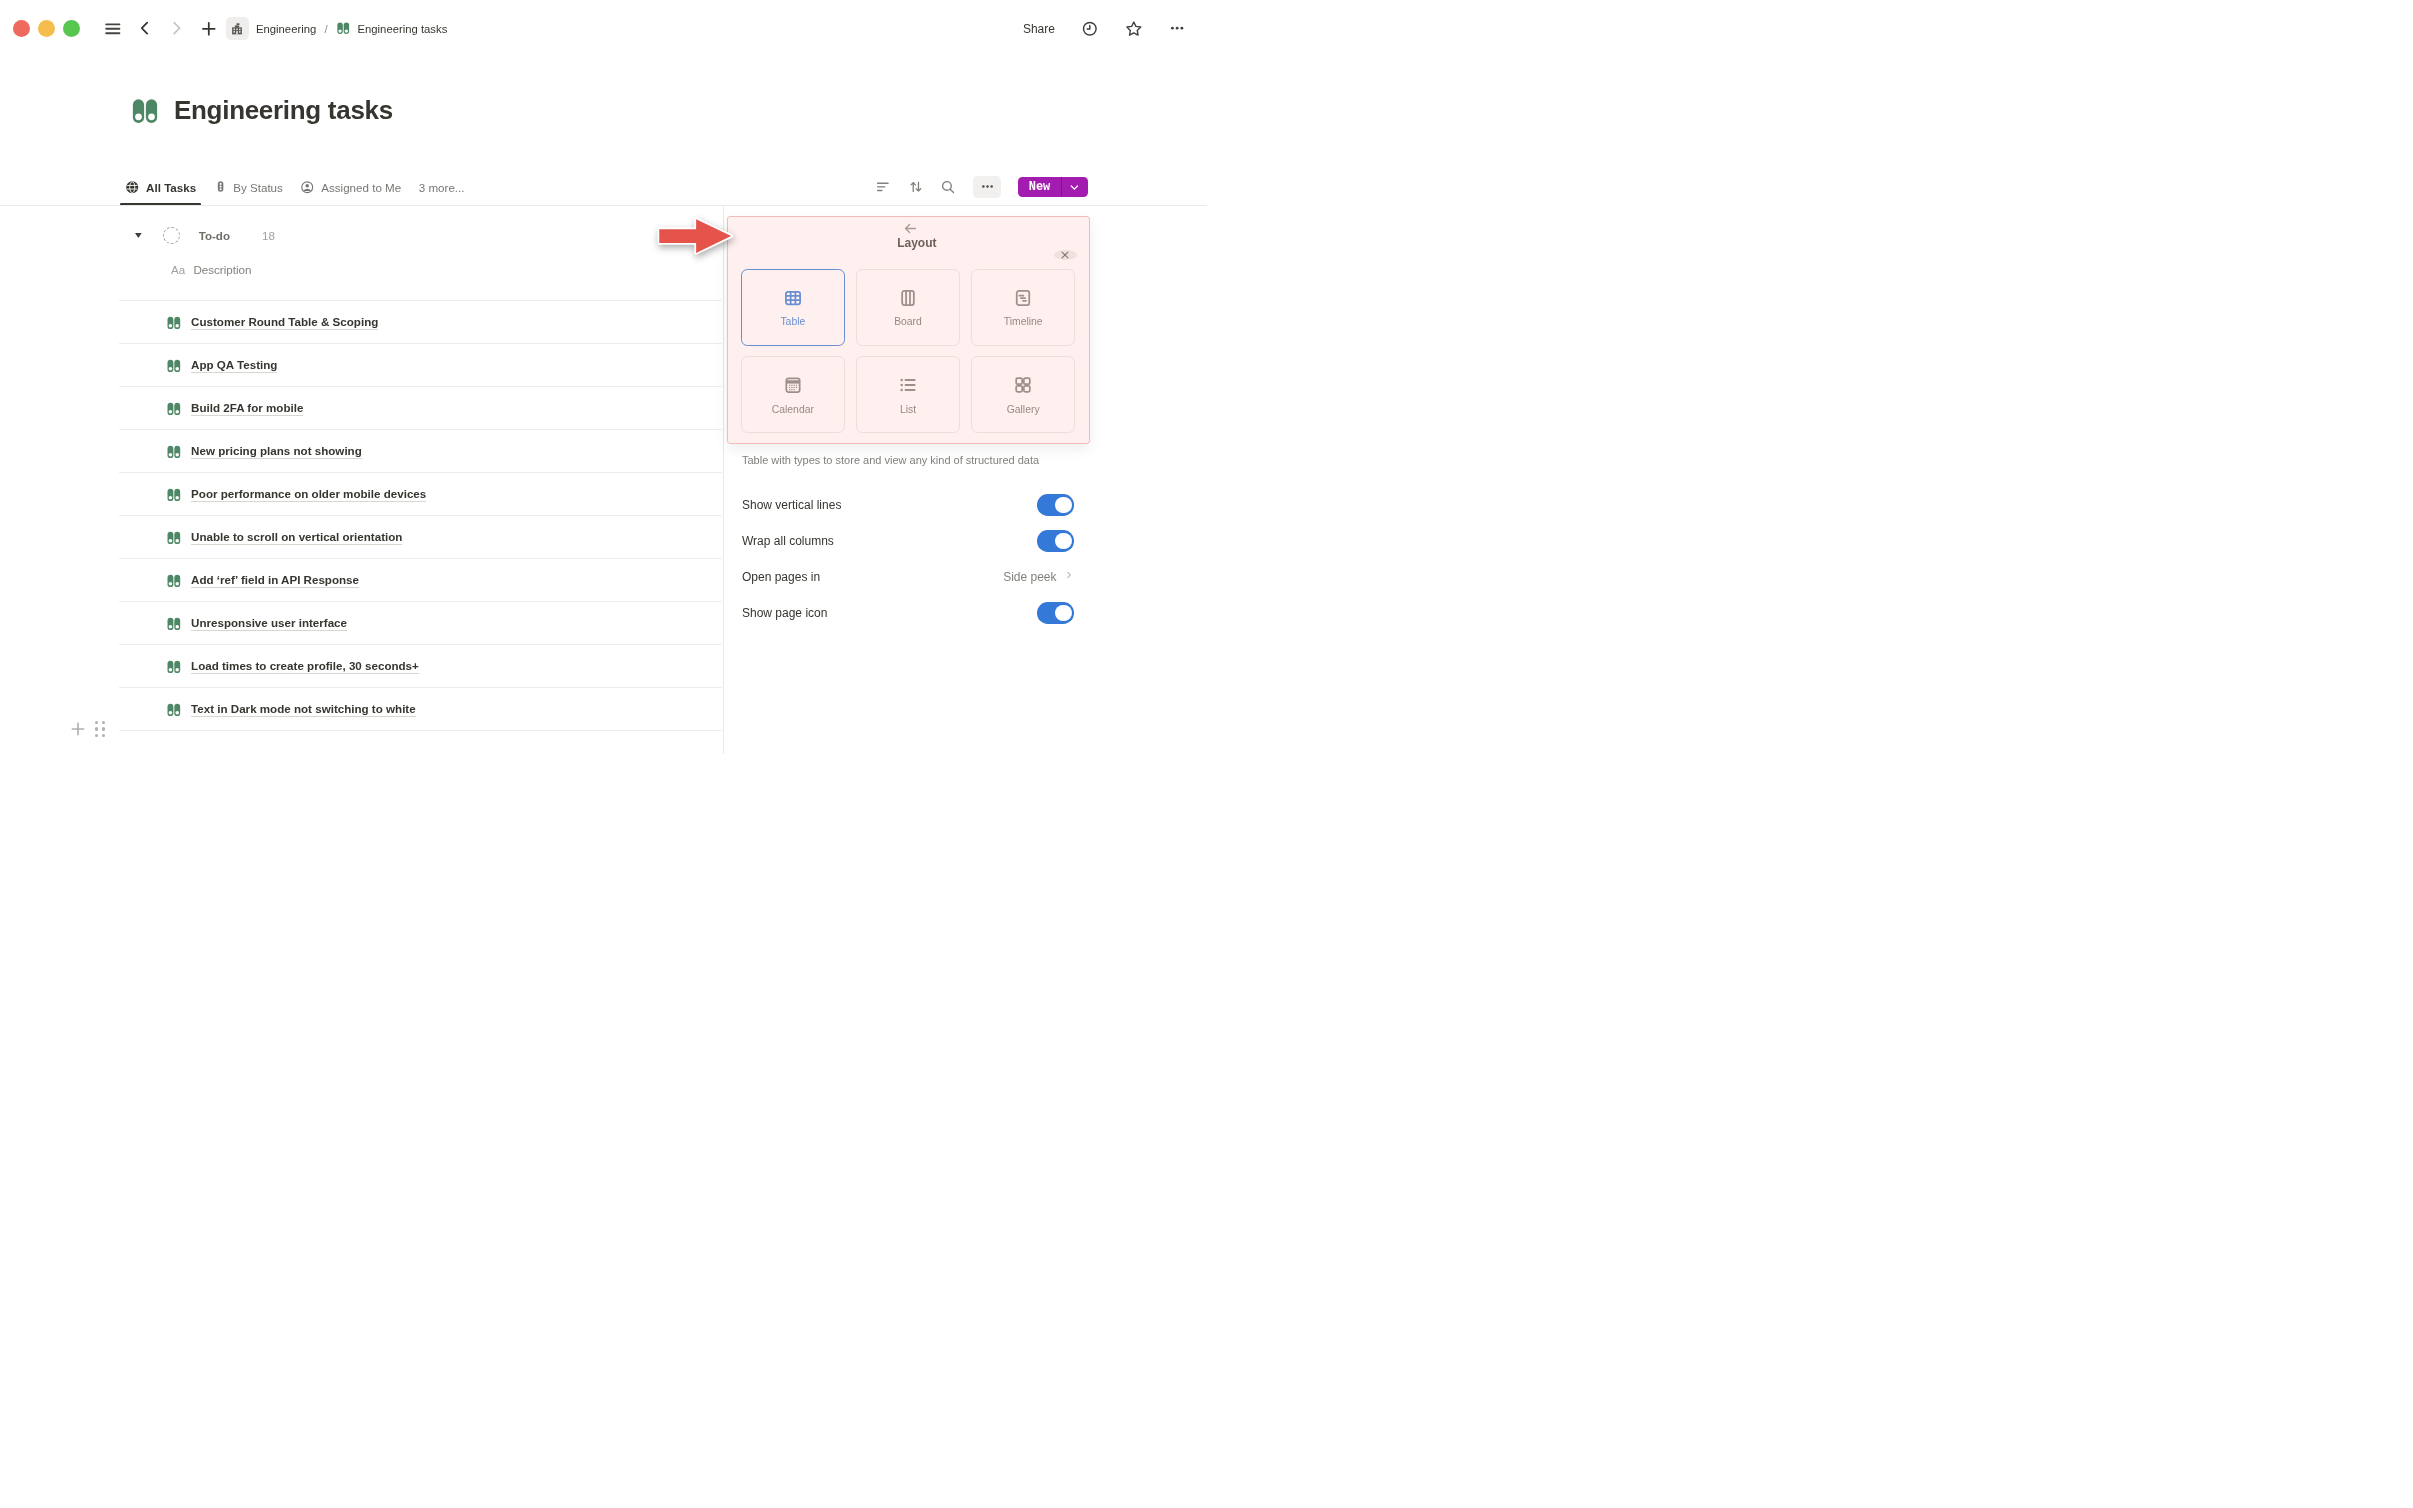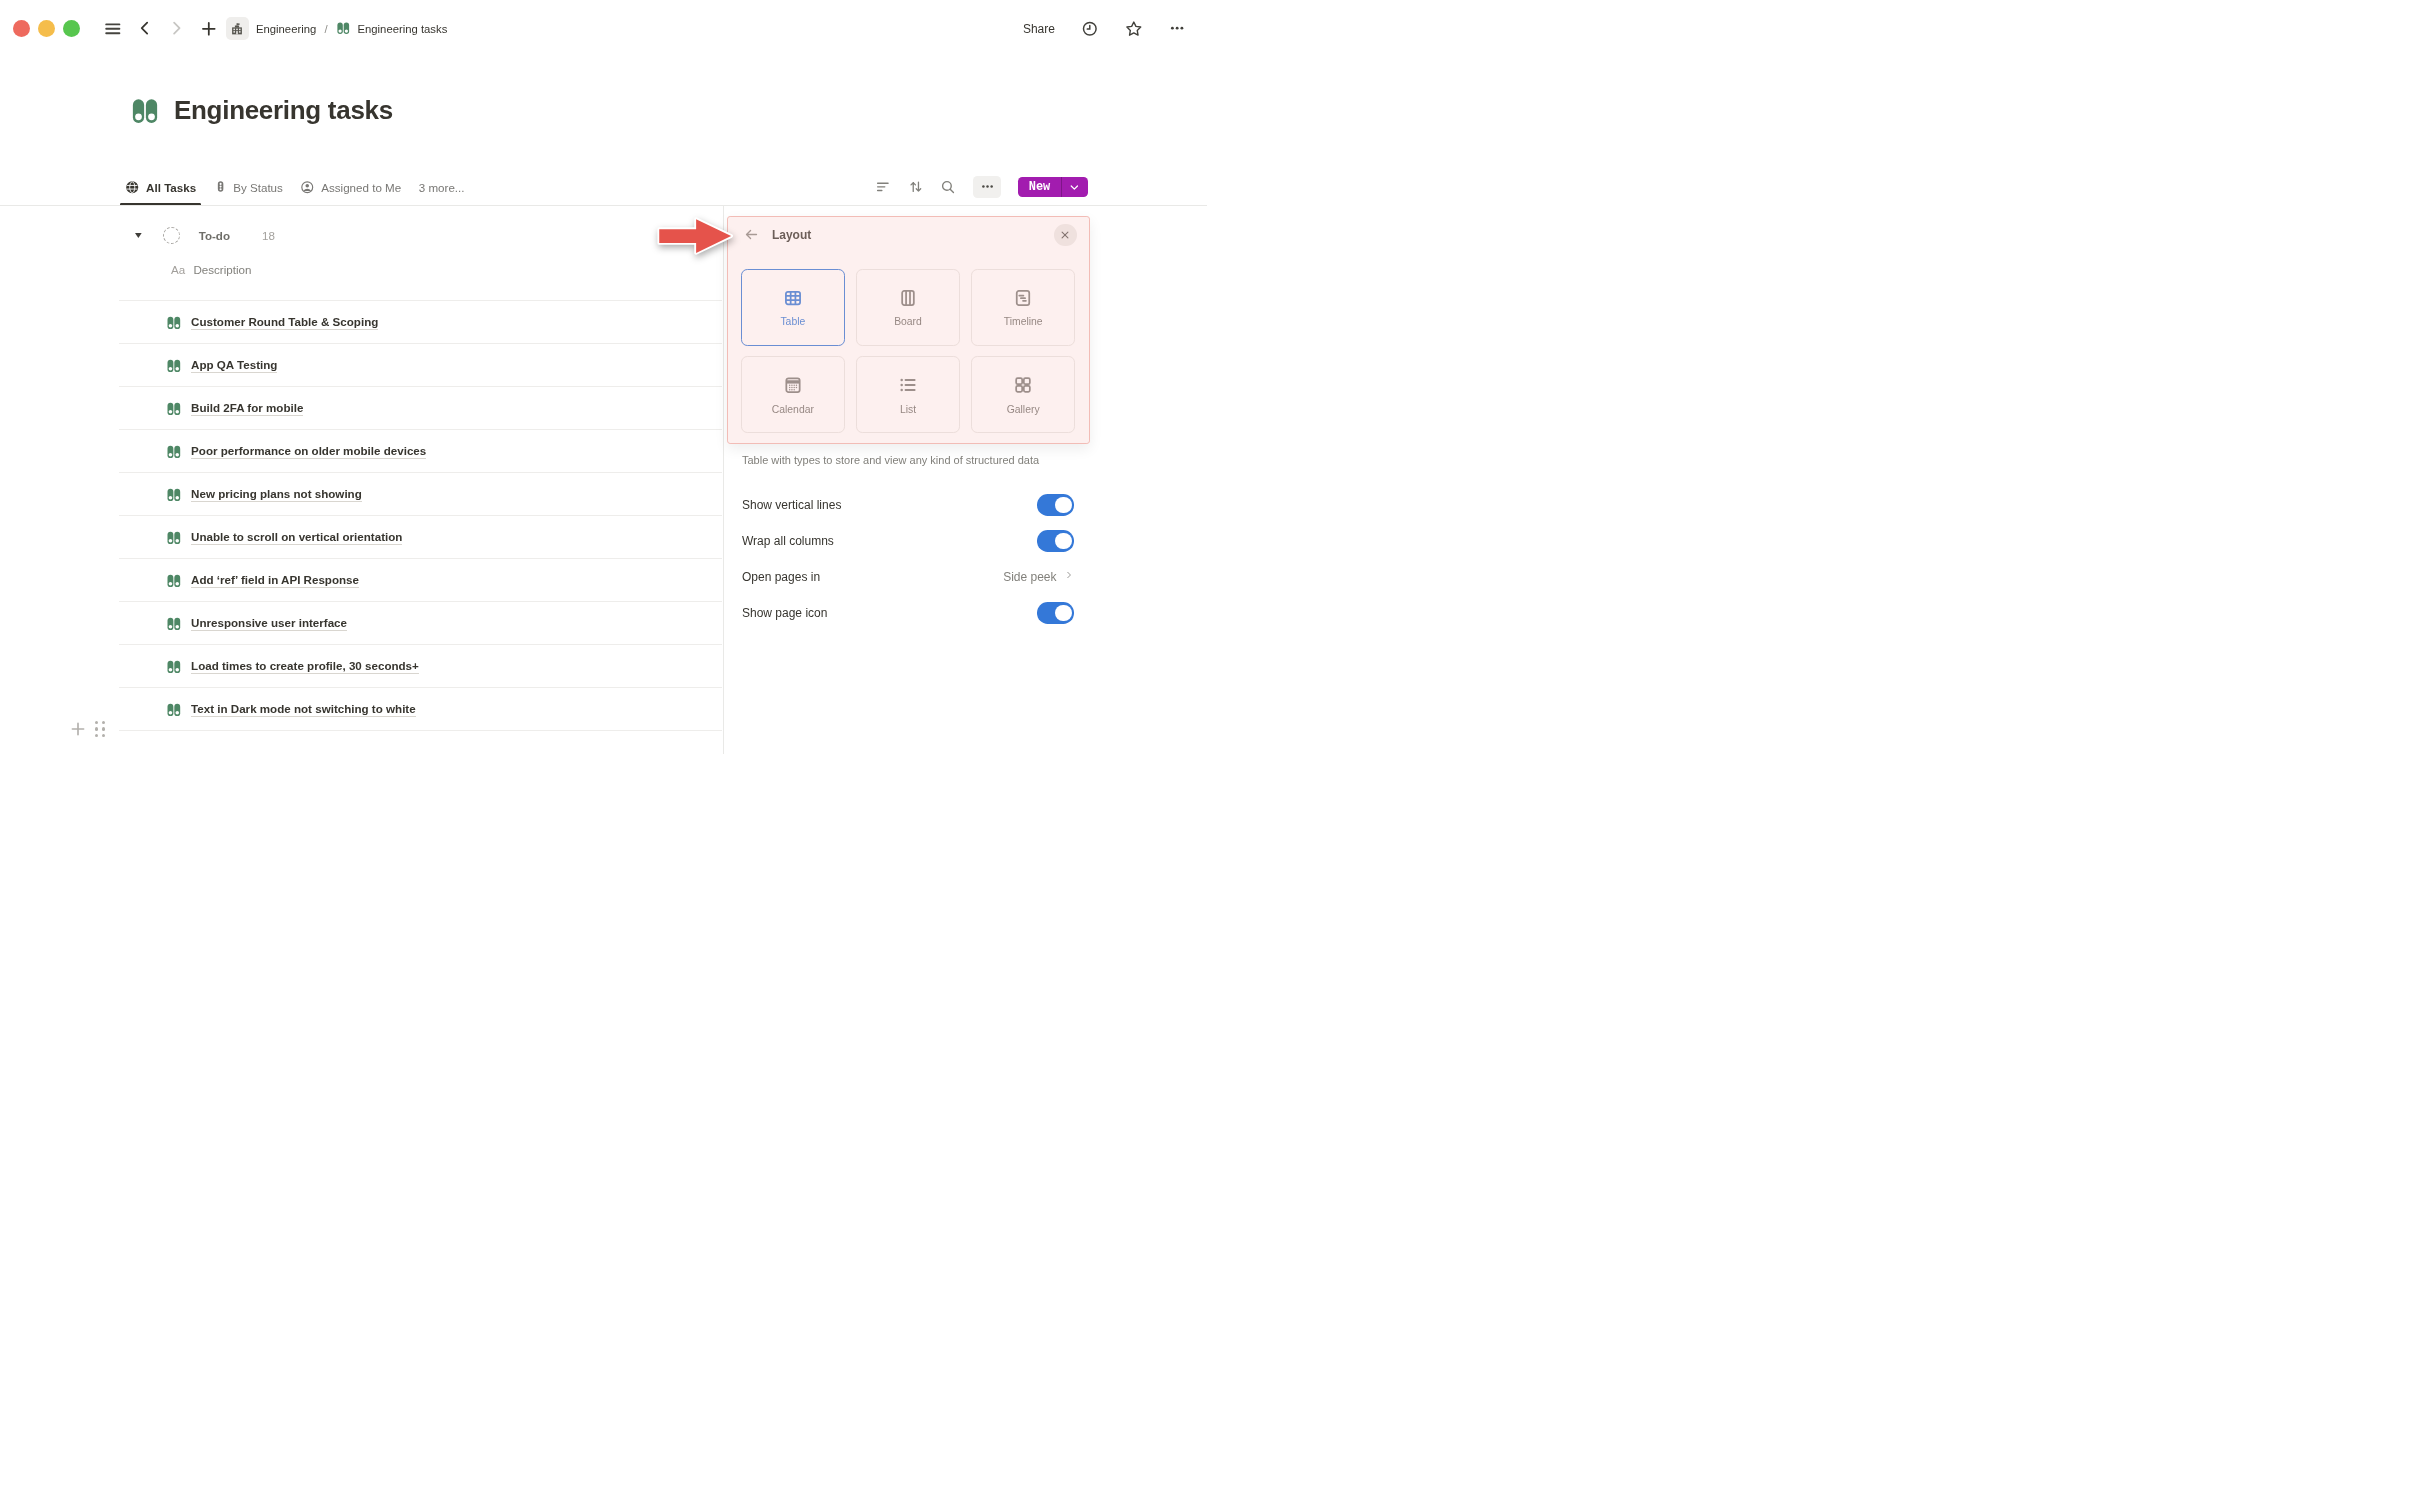--- a/index.html
+++ b/index.html
@@ -49,21 +49,21 @@
   .col-label{color:#82817c;}
   .rows{margin-top:20px;border-top:0.6px solid #eeedeb;}
   .row{display:flex;align-items:center;gap:9.4px;height:42px;padding-left:47px;border-bottom:0.6px solid #eeedeb;cursor:pointer;}
   .row-title{font-size:11.6px;font-weight:600;color:#37352f;border-bottom:1.3px solid #d9d6d0;padding-bottom:1.3px;}
   .footer-controls{position:absolute;left:69px;top:720px;display:flex;align-items:center;gap:8.2px;color:#b2b0ac;}
   .dot-grid{display:grid;grid-template-columns:repeat(2,3.1px);grid-auto-rows:3.1px;gap:3.8px;}
   .dot-grid i{background:#b2b0ac;border-radius:50%;}
 
   
   .panel{position:absolute;left:728px;top:217px;width:360px;}
-  .panel-header{display:flex;align-items:center;height:28px;padding:3.8px 11.3px 0 16.3px;}
+  .panel-header{display:flex;align-items:center;height:28px;padding:3.8px 11.3px 0 16.3px;flex-direction:column;}
   .panel-title{font-size:12px;font-weight:700;color:#37352f;margin-left:12.6px;}
   .close-btn{margin-left:auto;width:22.6px;height:22.6px;border-radius:50%;background:#eceae8;display:flex;align-items:center;justify-content:center;color:#55534e;cursor:pointer;}
   .cards{display:grid;grid-template-columns:repeat(3,1fr);gap:10.7px;padding:0 12.6px;margin-top:20px;}
   .card{height:75px;background:#fff;border:0.9px solid #e8e6e3;border-radius:6.3px;display:flex;flex-direction:column;
         align-items:center;justify-content:center;gap:8.2px;color:#72706b;font-size:10.4px;cursor:pointer;}
   .card .cicon{color:#7b7975;}
   .card.selected{border:1.6px solid #3478d8;color:#3478d8;}
   .card.selected .cicon{color:#3478d8;}
   .desc{margin-top:17.6px;padding:0 14px;font-size:11px;line-height:19.5px;color:#82807b;max-width:317px;}
   .settings{margin-top:16.3px;padding:0 14px;}
@@ -320,29 +320,29 @@
             </svg>
           </span>
         <span class="row-title">Build 2FA for mobile</span>
       </div>
       <div class="row">
         <span style="color:#4e8765">
             <svg width="15.7" height="15.7" viewBox="0 0 24 24">
               <use href="#binoc"></use>
             </svg>
           </span>
+        <span class="row-title">New pricing plans not showing</span>
+      </div>
+      <div class="row">
+        <span style="color:#4e8765">
+            <svg width="15.7" height="15.7" viewBox="0 0 24 24">
+              <use href="#binoc"></use>
+            </svg>
+          </span>
         <span class="row-title">Poor performance on older mobile devices</span>
-      </div>
-      <div class="row">
-        <span style="color:#4e8765">
-            <svg width="15.7" height="15.7" viewBox="0 0 24 24">
-              <use href="#binoc"></use>
-            </svg>
-          </span>
-        <span class="row-title">New pricing plans not showing</span>
       </div>
       <div class="row">
         <span style="color:#4e8765">
             <svg width="15.7" height="15.7" viewBox="0 0 24 24">
               <use href="#binoc"></use>
             </svg>
           </span>
         <span class="row-title">Unable to scroll on vertical orientation</span>
       </div>
       <div class="row">

